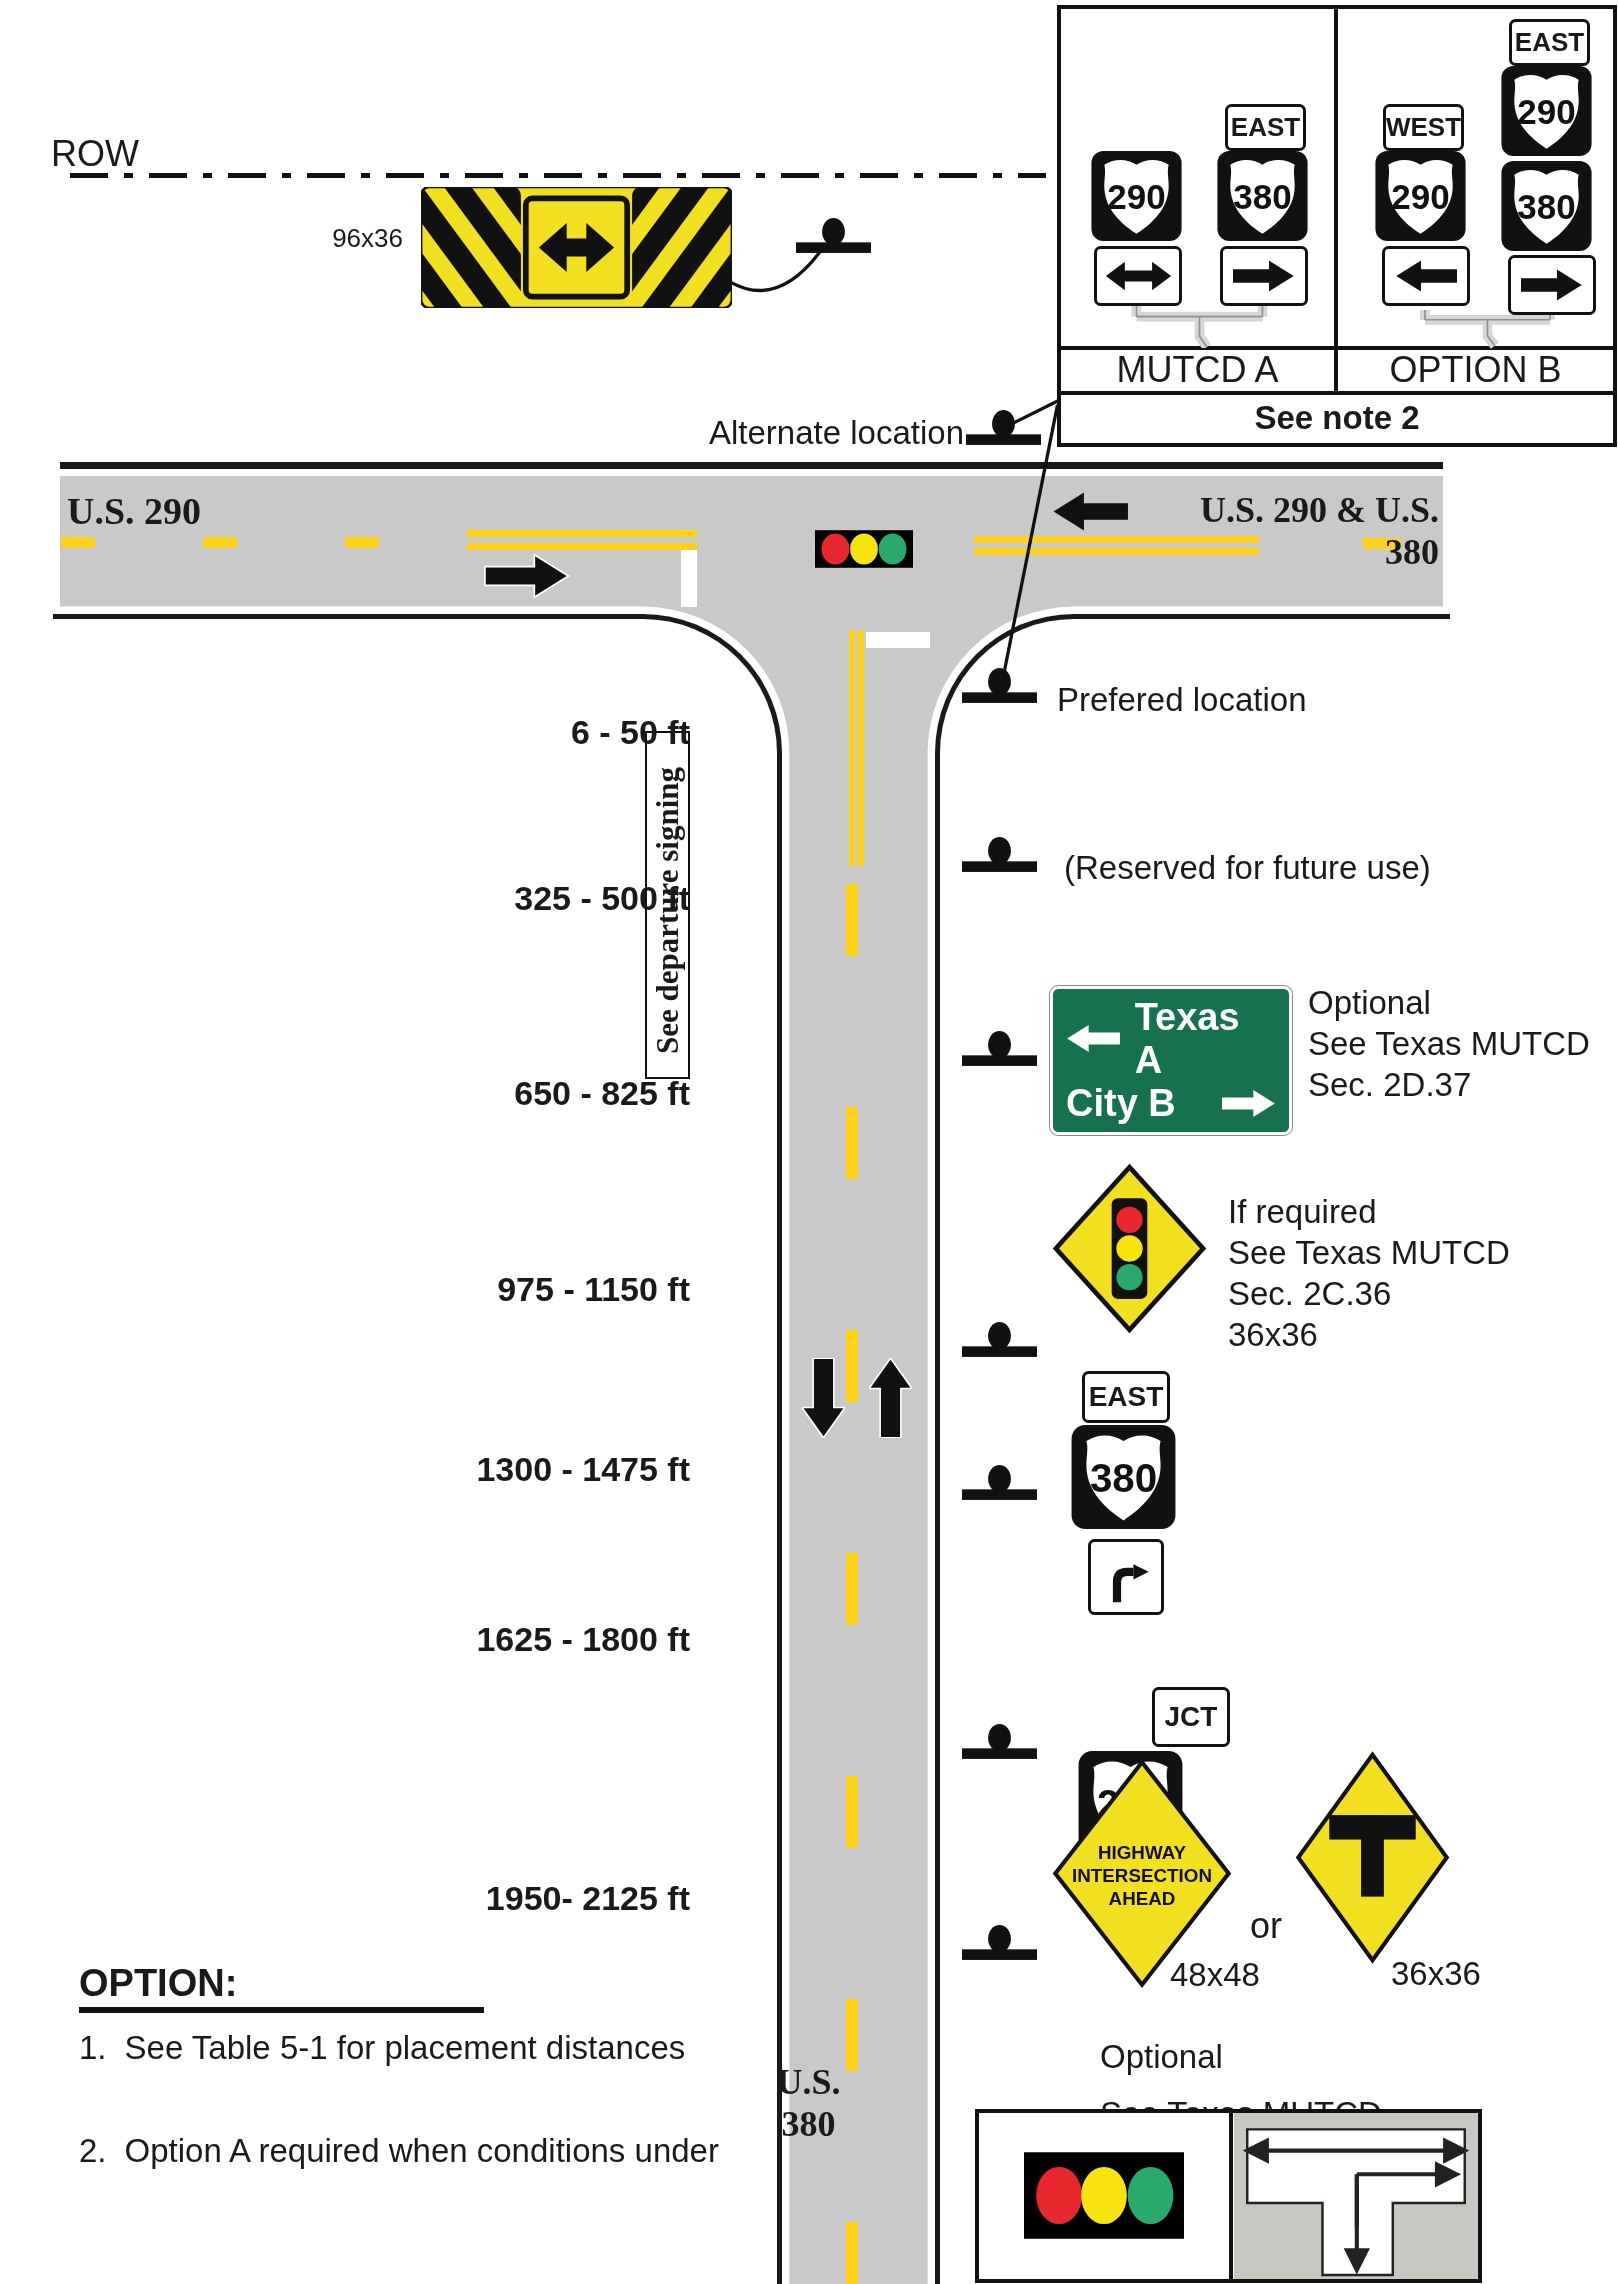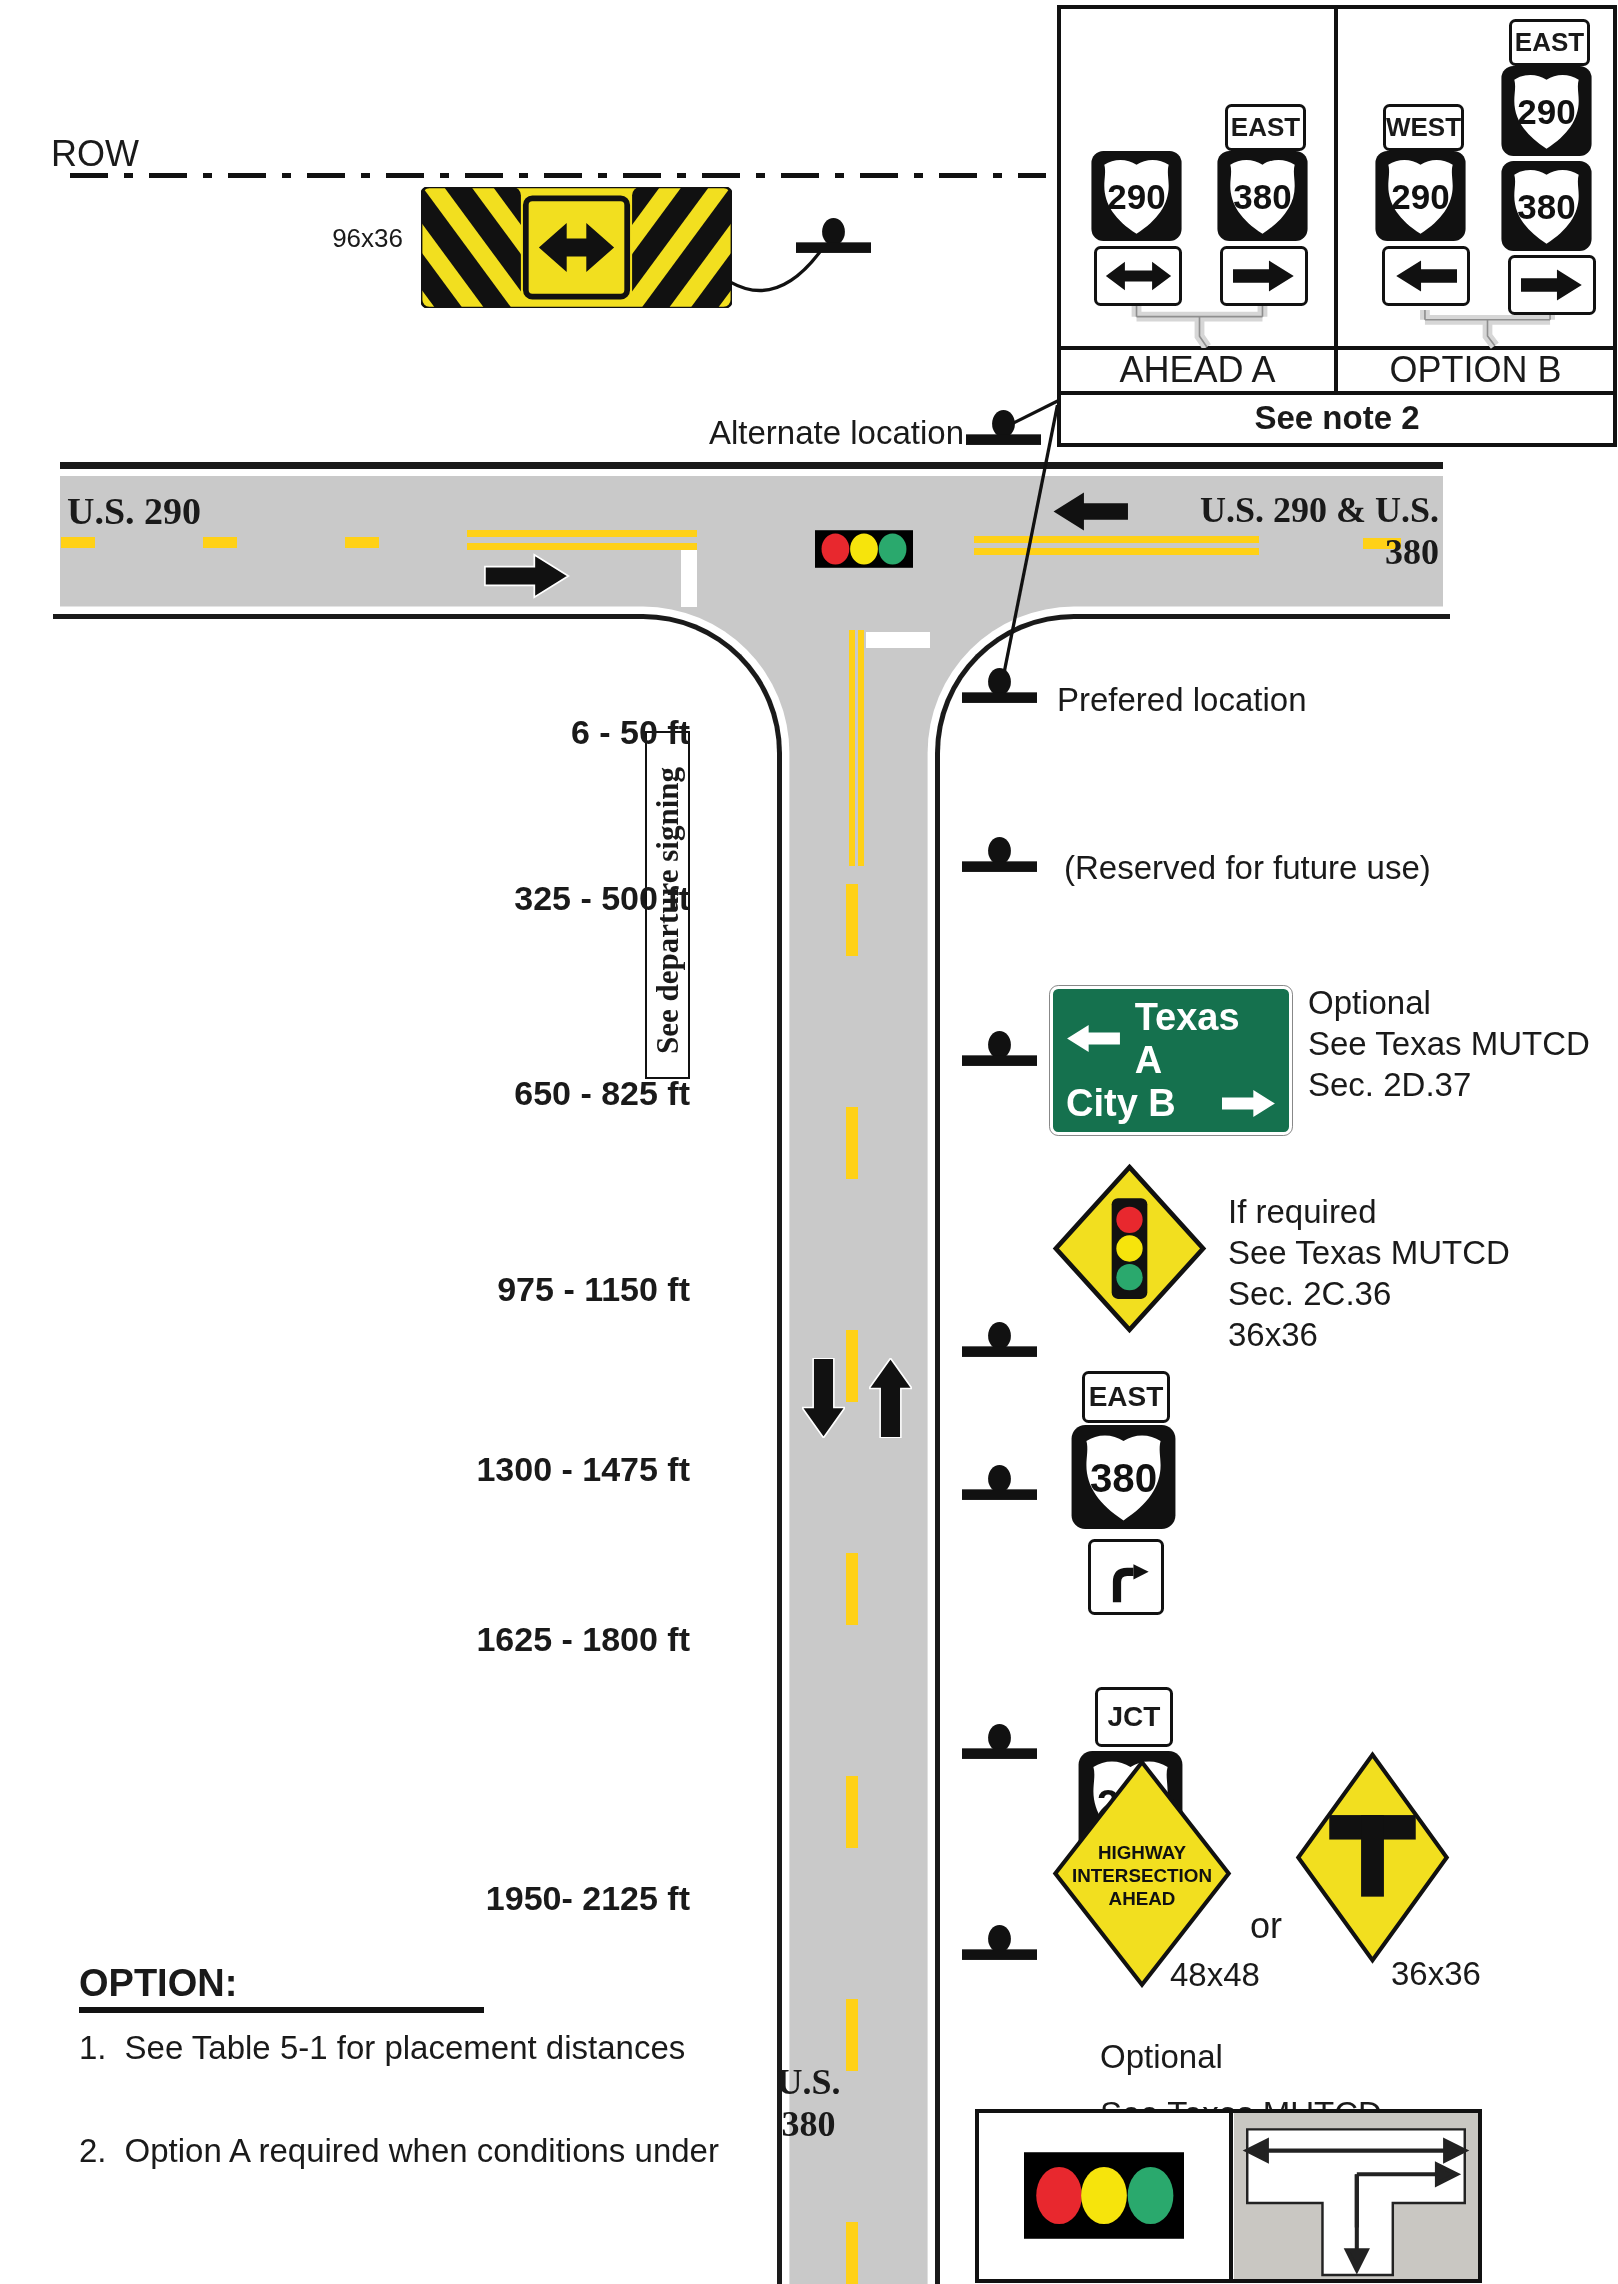--- a/index.html
+++ b/index.html
@@ -141,21 +141,21 @@
     <div class="abs arrsq" style="left:447px;top:246px;width:82px;height:54px;">
       <svg width="62" height="34" viewBox="0 0 100 54">
         <polygon points="0,16 58,16 58,2 98,27 58,52 58,38 0,38" fill="#111"></polygon>
       </svg>
     </div>
     <svg class="abs" style="left:321px;top:301px;" width="211" height="39" viewBox="0 0 258 48">
       <path d="M52 0 V12 M206 0 V12 M52 12 H206 M129 12 V32 l9 12" fill="none" stroke="#d6d6d6" stroke-width="12"></path>
       <path d="M52 0 V12 M206 0 V12 M52 12 H206 M129 12 V32 l9 12" fill="none" stroke="#8f8f8f" stroke-width="2"></path>
     </svg>
 
-    <div class="abs panel-label" style="left:0;top:337px;width:273px;height:49px;">AHEAD A</div>
+    <div class="abs panel-label" style="left:0;top:337px;width:273px;height:49px;">MUTCD A</div>
     <div class="abs panel-label" style="left:277px;top:337px;width:275px;height:49px;">OPTION B</div>
     <div class="abs panel-label" style="left:0;top:386px;width:552px;height:47px;font-size:33px;font-weight:bold;">See note 2</div>
   </div>
 
   <div class="abs road-gray" style="left:60px;top:476px;width:1383px;height:131px;"></div>
   <div class="abs road-gray" style="left:646px;top:573px;width:426px;height:262px;"></div>
   <div class="abs road-gray" style="left:777px;top:476px;width:157px;height:1808px;"></div>
 
   <div class="abs" style="left:60px;top:462px;width:1383px;height:6.5px;background:#1a1a1a;z-index:2;"></div>
 
@@ -311,21 +311,21 @@
       <text x="50" y="64" font-size="38" font-weight="bold" text-anchor="middle" fill="#111">380</text>
     </svg>
   </div>
   <div class="abs arrsq" style="left:1088px;top:1539px;width:70px;height:70px;">
     <svg width="57" height="57" viewBox="0 0 90 90">
       <path d="M30 84 V52 Q30 36 46 36 H56" fill="none" stroke="#111" stroke-width="13"></path>
       <polygon points="56,24 80,36 56,48" fill="#111"></polygon>
     </svg>
   </div>
 
-  <div class="abs plaque" style="left:1095px;top:1687px;width:72px;height:54px;font-size:28px;">JCT</div>
+  <div class="abs plaque" style="left:1152px;top:1687px;width:72px;height:54px;font-size:28px;">JCT</div>
   <div class="abs sign" style="left:1074px;top:1750px;">
     <svg width="113" height="106" viewBox="0 0 100 100">
       <rect x="1" y="1" width="98" height="98" rx="13" fill="#111"></rect>
       <path d="M15 16 C25 9,40 9,50 16 C60 9,75 9,85 16 C83 23,85 31,85 39 C85 59,73 76,50 91 C27 76,15 59,15 39 C15 31,17 23,15 16 Z" fill="#fff"></path>
       <text x="50" y="64" font-size="38" font-weight="bold" text-anchor="middle" fill="#111">290</text>
     </svg>
   </div>
 
   <svg class="abs sign" style="left:1052px;top:1759px;" width="180" height="229" viewBox="0 0 220 280">
     <polygon points="110,4 216,140 110,276 4,140" fill="#f2df1f" stroke="#111" stroke-width="5"></polygon>

